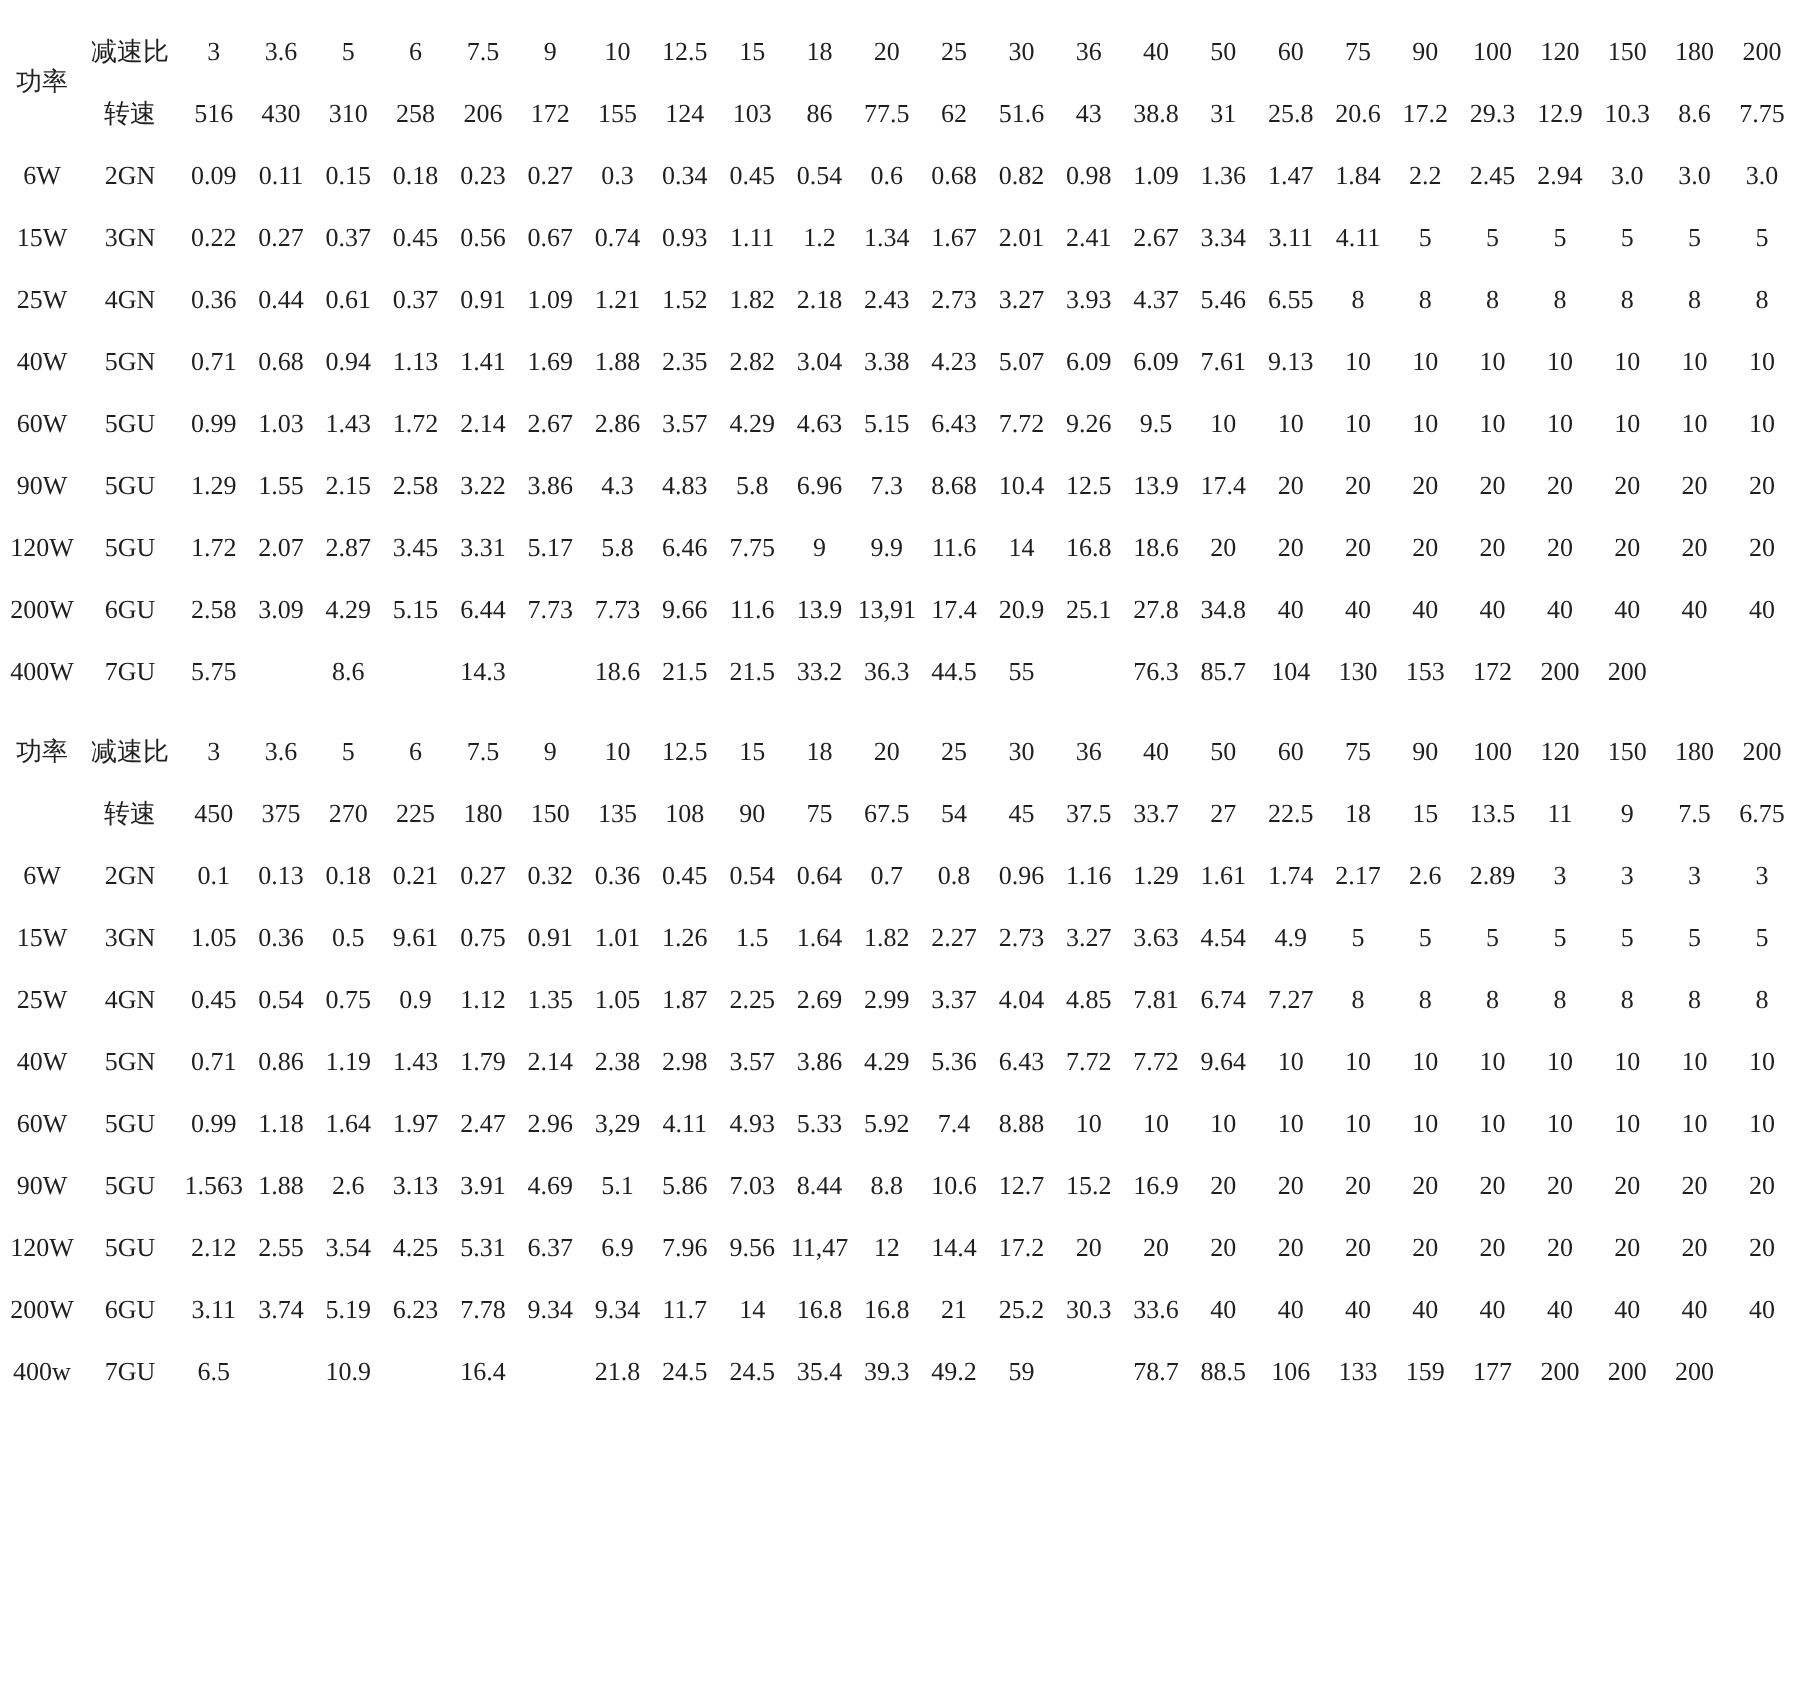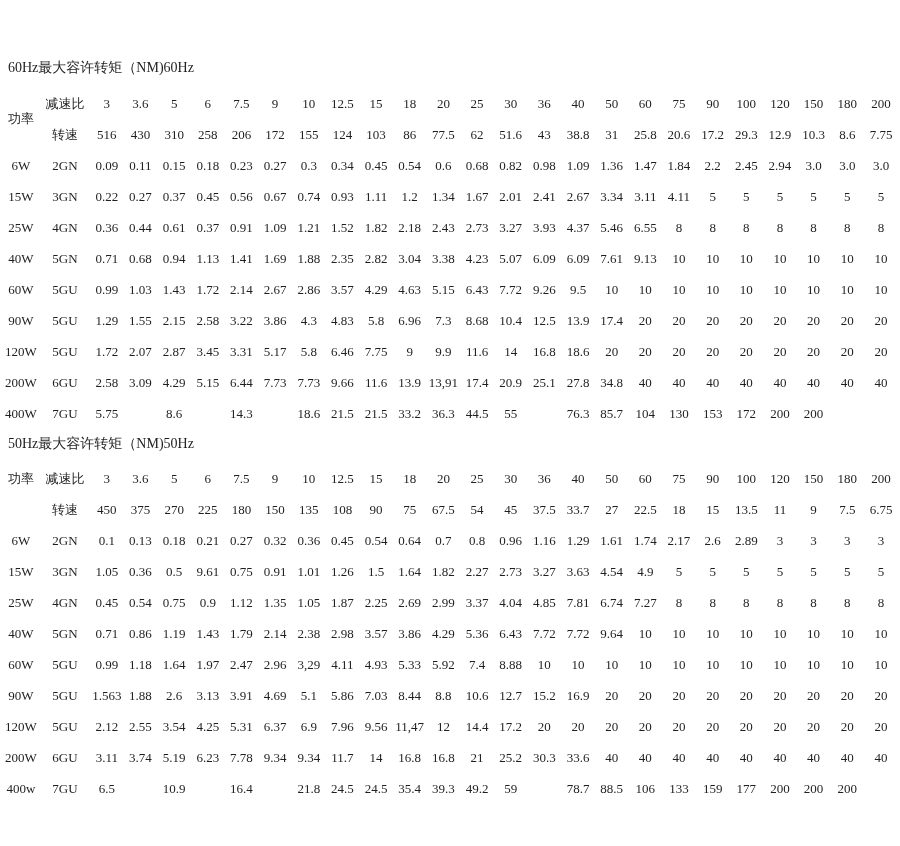--- a/index.html
+++ b/index.html
@@ -37,21 +37,20 @@
     overflow: visible;
   }
   col.c-power { width: 38px; }
   col.c-gear  { width: 50px; }
 </style>
 </head>
 <body>
 
 <div class="doc">
 
-  <div class="table-title title-60">60Hz最大容许转矩（NM)60Hz</div>
 
   <table class="torque-grid grid-60">
     <colgroup>
         <col class="c-power">
         <col class="c-gear">
         <col>
         <col>
         <col>
         <col>
         <col>
@@ -381,21 +380,20 @@
           <td>153</td>
           <td>172</td>
           <td>200</td>
           <td>200</td>
           <td></td>
           <td></td>
         </tr>
       </tbody>
   </table>
 
-  <div class="table-title title-50">50Hz最大容许转矩（NM)50Hz</div>
 
   <table class="torque-grid grid-50">
     <colgroup>
         <col class="c-power">
         <col class="c-gear">
         <col>
         <col>
         <col>
         <col>
         <col>

